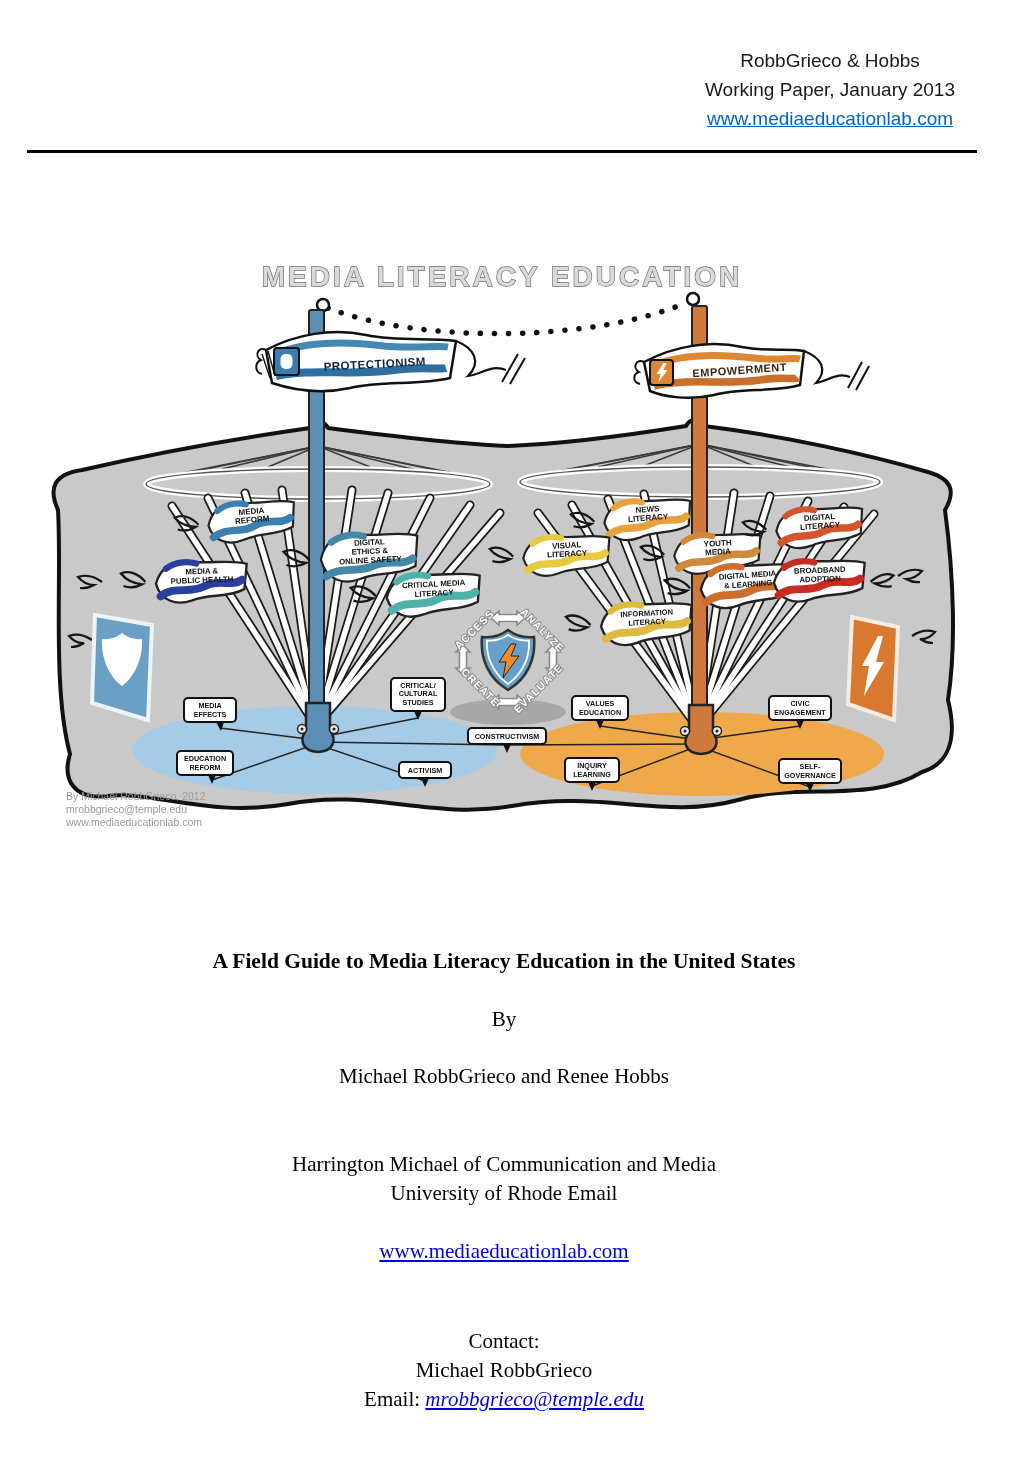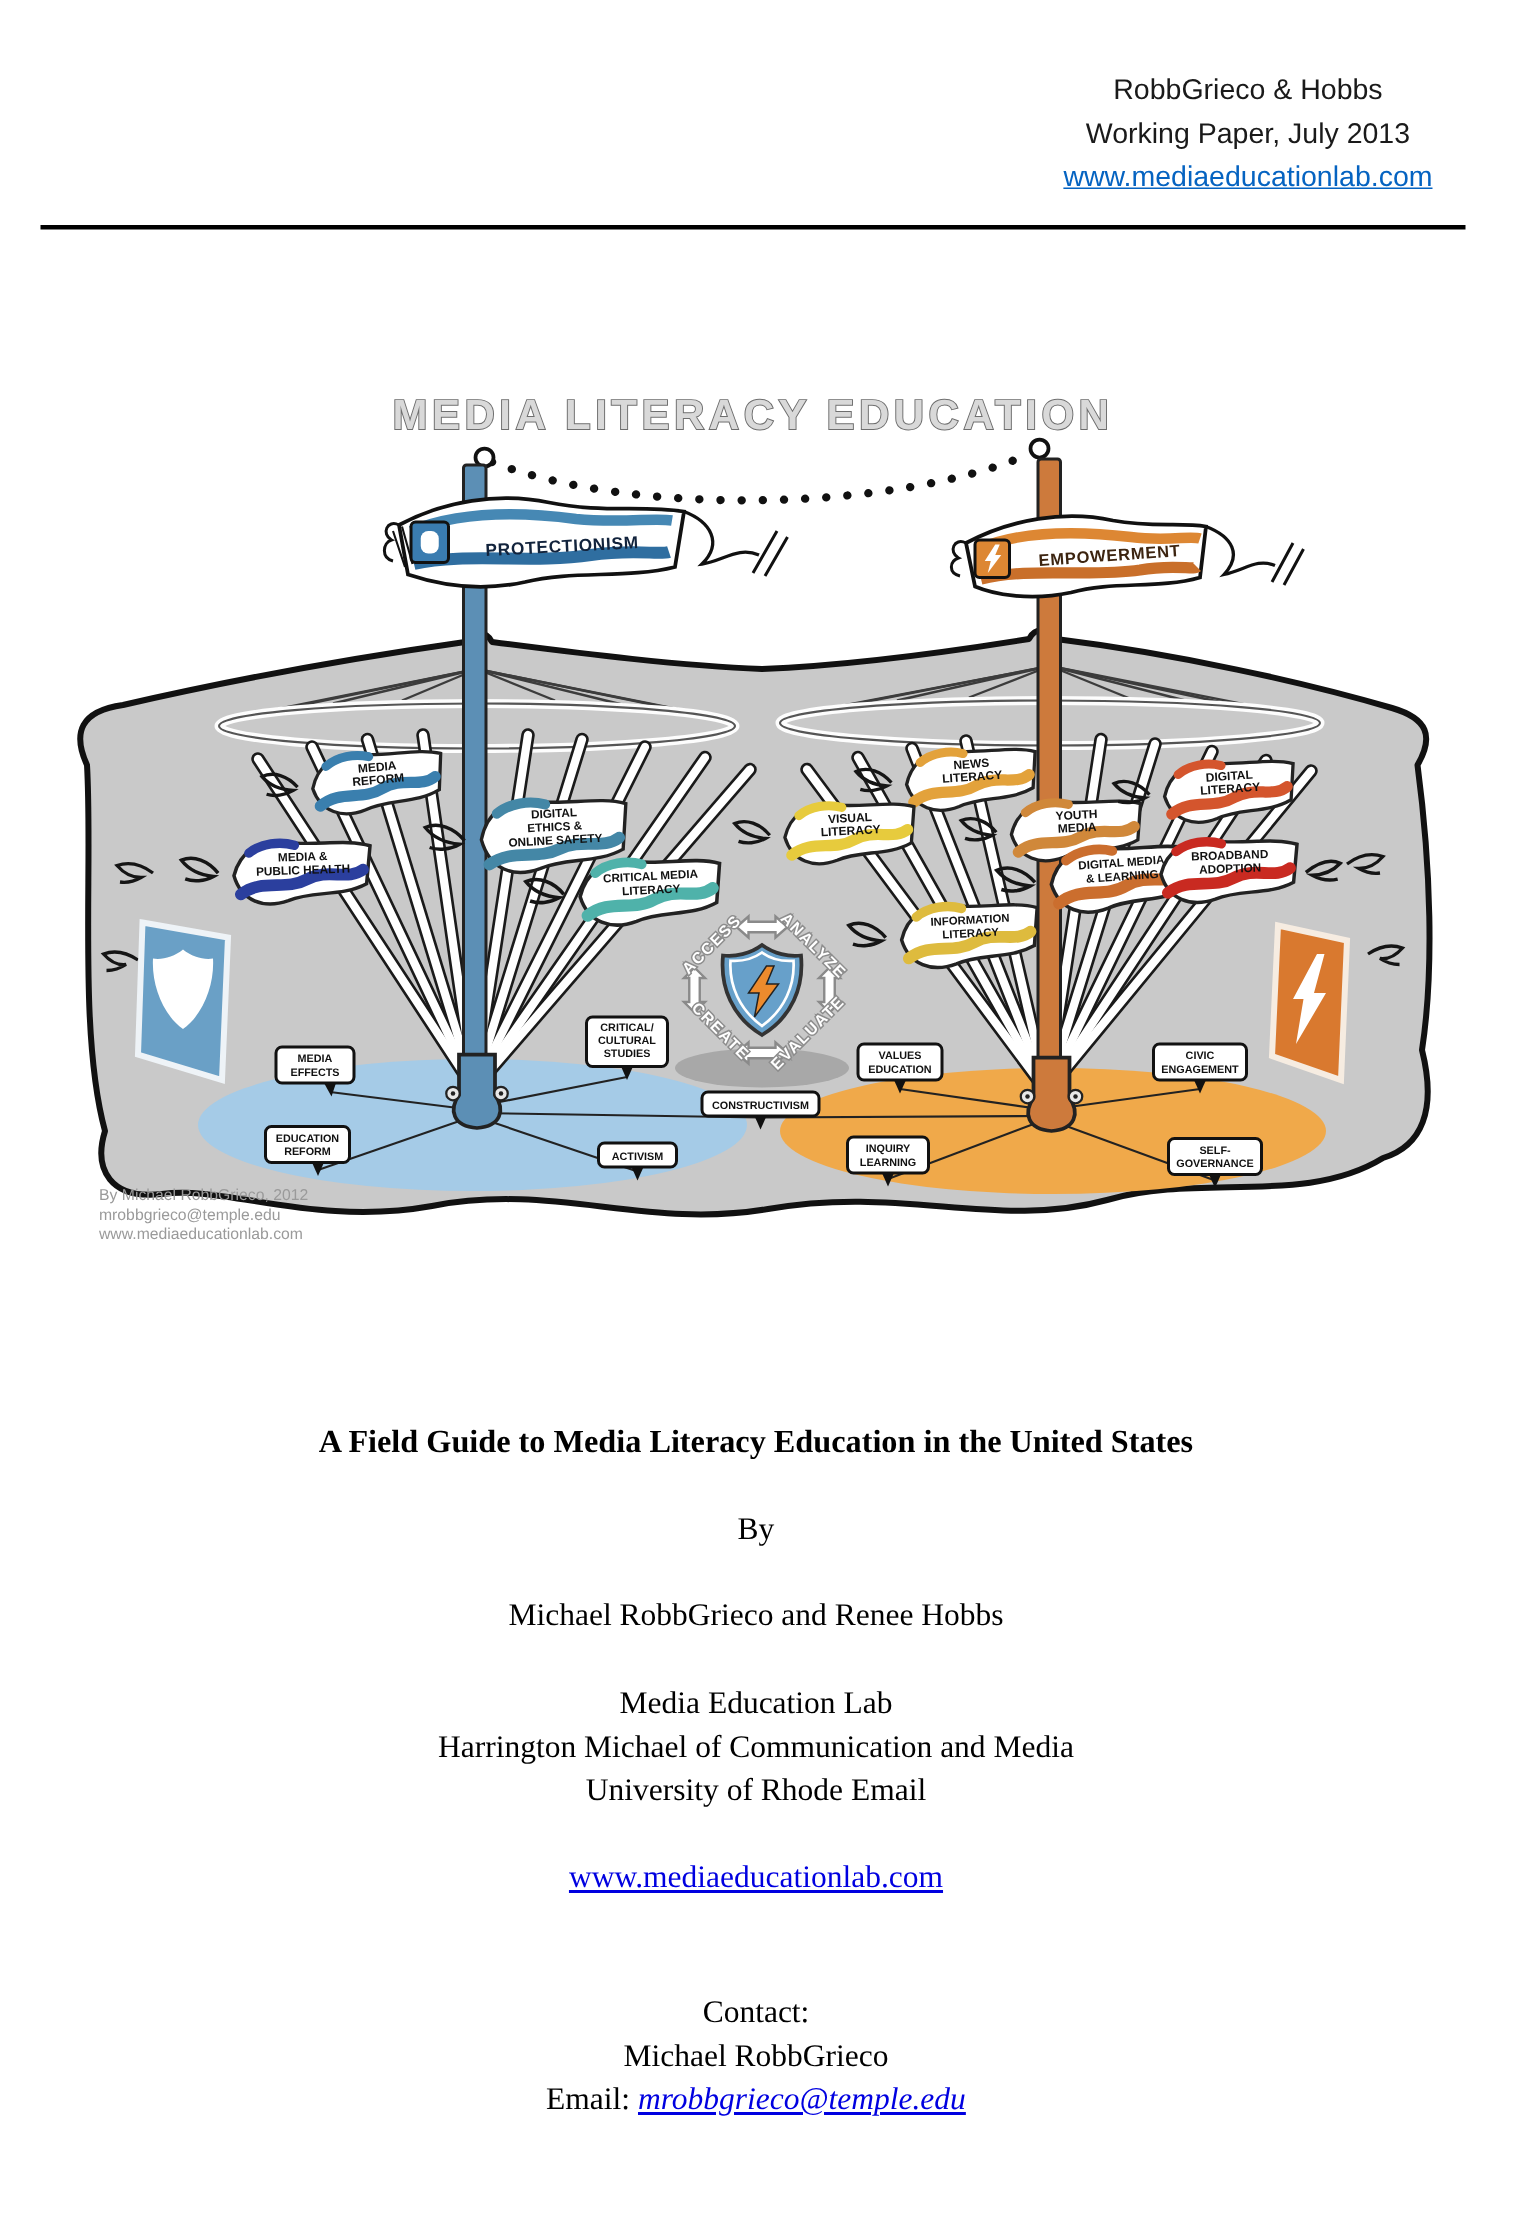--- a/index.html
+++ b/index.html
@@ -16,21 +16,21 @@
   .cline a.em{font-style:italic;}
   svg text{font-family:"Liberation Sans",sans-serif;}
 </style>
 </head>
 <body>
 
 <div class="page">
 
   <div class="hdr">
     <div>RobbGrieco &amp; Hobbs</div>
-    <div>Working Paper, July 2013</div>
+    <div>Working Paper, January 2013</div>
     <div><a>www.mediaeducationlab.com</a></div>
   </div>
   <div class="rule"></div>
 
   <svg class="fig" viewBox="0 0 920 600">
 
     <text x="462" y="38" text-anchor="middle" font-size="28" font-weight="bold" letter-spacing="3" fill="#d9d9d9" stroke="#6e6e6e" stroke-width="1.3" style="paint-order:stroke">MEDIA LITERACY EDUCATION</text>
 
     <path d="M288,60 C380,96 556,94 648,54" fill="none" stroke="#111" stroke-width="5.5" stroke-linecap="round" stroke-dasharray="0.1 14"></path>
     <circle cx="283" cy="57" r="6" fill="#fff" stroke="#111" stroke-width="2.5"></circle>
@@ -373,21 +373,20 @@
       <text x="26" y="552">By Michael RobbGrieco, 2012</text>
       <text x="26" y="565">mrobbgrieco@temple.edu</text>
       <text x="26" y="578">www.mediaeducationlab.com</text>
     </g>
   </svg>
 
   <div class="cline title" style="top:948px">A Field Guide to Media Literacy Education in the United States</div>
   <div class="cline" style="top:1006px">By</div>
   <div class="cline" style="top:1063px">Michael RobbGrieco and Renee Hobbs</div>
 
-  <div class="cline" style="top:1122px">Media Education Lab</div>
   <div class="cline" style="top:1151px">Harrington Michael of Communication and Media</div>
   <div class="cline" style="top:1180px">University of Rhode Email</div>
   <div class="cline" style="top:1238px"><a>www.mediaeducationlab.com</a></div>
 
   <div class="cline" style="top:1328px">Contact:</div>
   <div class="cline" style="top:1357px">Michael RobbGrieco</div>
   <div class="cline" style="top:1386px"><span>Email: </span><a class="em">mrobbgrieco@temple.edu</a></div>
 
 </div>
 

